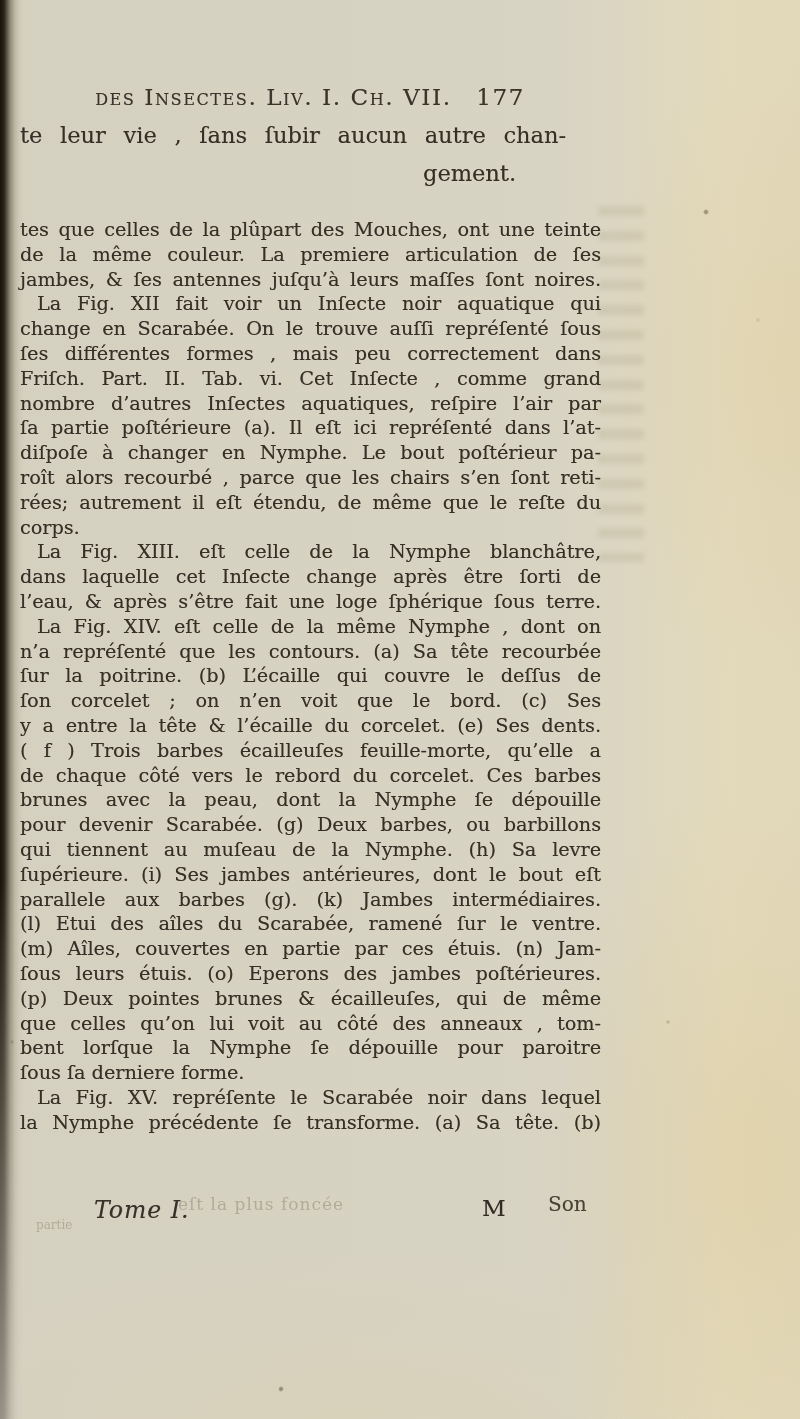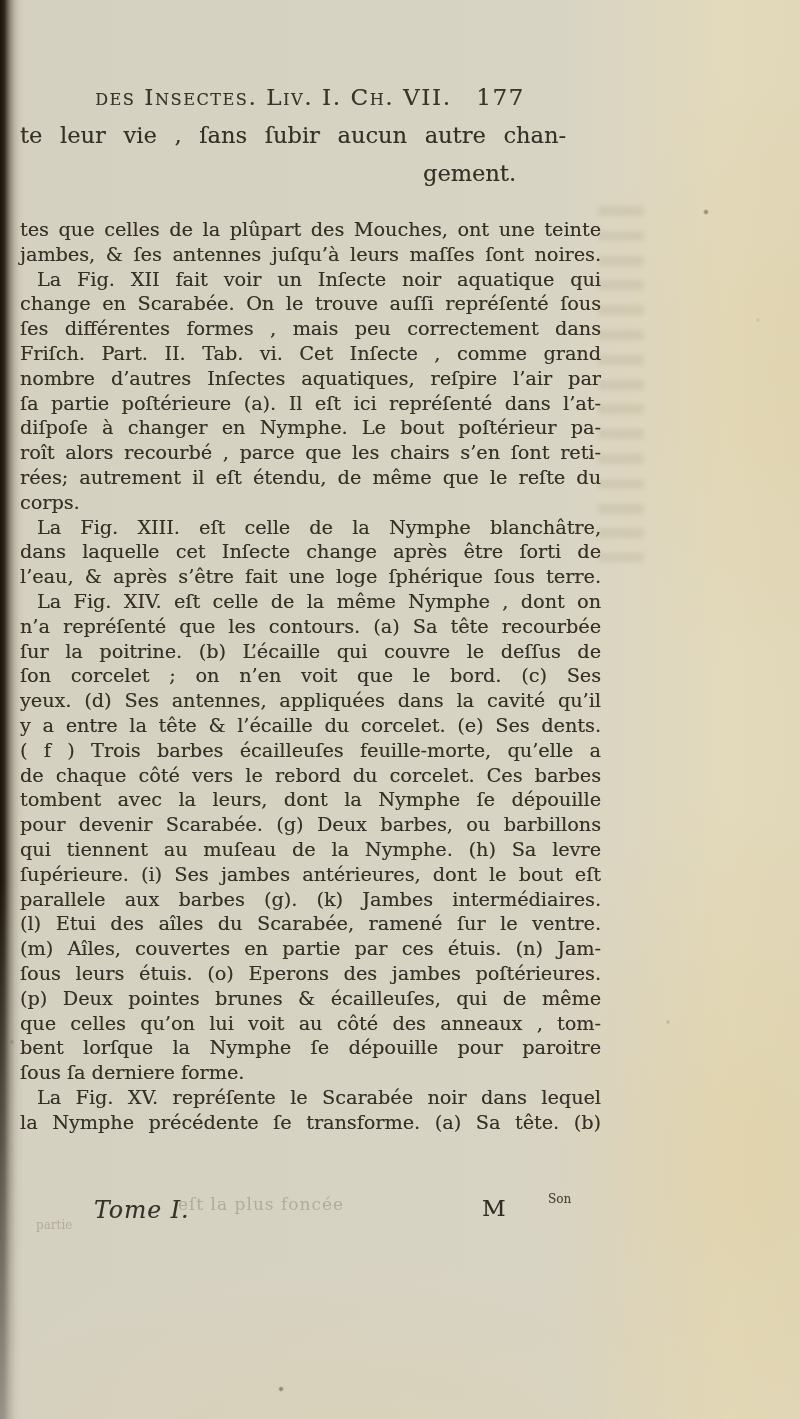--- a/index.html
+++ b/index.html
@@ -71,21 +71,21 @@
     color: #38someone312a; color: #38312a;
     text-shadow: 0.3px 0.3px 0.6px rgba(46,39,29,0.4);
   }
   .footer-signature {
     position: absolute; left: 482px; top: 1195px;
     font-size: 23px; color: #332c23;
     text-shadow: 0.3px 0.3px 0.6px rgba(46,39,29,0.4);
   }
   .footer-catchword {
     position: absolute; left: 548px; top: 1192px;
-    font-size: 12px; color: #4a4234;
+    font-size: 20px; color: #4a4234;
     text-shadow: 0.3px 0.3px 0.5px rgba(60,50,36,0.35);
   }
   
   .ghost { position: absolute; color: rgba(128,117,92,0.42); filter: blur(0.7px); }
   .ghost-line { left: 178px; top: 1194px; font-size: 17px; letter-spacing: 1px; width: 290px; }
   .ghost-word { left: 36px; top: 1218px; font-size: 12px; }
   .ghost-col {
     position: absolute; left: 598px; top: 206px; width: 46px; height: 356px;
     background: repeating-linear-gradient(180deg,
       rgba(140,128,102,0.14) 0px, rgba(140,128,102,0.14) 10px,
@@ -102,43 +102,43 @@
 
   <div class="running-header">des Insectes. Liv. I. Ch. VII. 177</div>
 
   <div class="carryover-line">te leur vie , ſans ſubir aucun autre chan-</div>
   <div class="carryover-end">gement.</div>
 
   <div class="ghost ghost-col"></div>
 
   <div class="body-block" id="body-lines">
       <div class="line">tes que celles de la plûpart des Mouches, ont une teinte</div>
+      <div class="line">de la même couleur. La premiere articulation de ſes</div>
       <div class="line">jambes, &amp; ſes antennes juſqu’à leurs maſſes ſont noires.</div>
       <div class="line indent">La Fig. XII fait voir un Inſecte noir aquatique qui</div>
       <div class="line">change en Scarabée. On le trouve auſſi repréſenté ſous</div>
       <div class="line">ſes différentes formes , mais peu correctement dans</div>
       <div class="line">Friſch. Part. II. Tab. vi. Cet Inſecte , comme grand</div>
       <div class="line">nombre d’autres Inſectes aquatiques, reſpire l’air par</div>
       <div class="line">ſa partie poſtérieure (a). Il eſt ici repréſenté dans l’at-</div>
       <div class="line">diſpoſe à changer en Nymphe. Le bout poſtérieur pa-</div>
       <div class="line">roît alors recourbé , parce que les chairs s’en ſont reti-</div>
       <div class="line">rées; autrement il eſt étendu, de même que le reſte du</div>
       <div class="line flush">corps.</div>
       <div class="line indent">La Fig. XIII. eſt celle de la Nymphe blanchâtre,</div>
       <div class="line">dans laquelle cet Inſecte change après être ſorti de</div>
       <div class="line">l’eau, &amp; après s’être fait une loge ſphérique ſous terre.</div>
       <div class="line indent">La Fig. XIV. eſt celle de la même Nymphe , dont on</div>
       <div class="line">n’a repréſenté que les contours. (a) Sa tête recourbée</div>
       <div class="line">ſur la poitrine. (b) L’écaille qui couvre le deſſus de</div>
       <div class="line">ſon corcelet ; on n’en voit que le bord. (c) Ses</div>
-      <div class="line">yeux. (d) Ses antennes, appliquées dans la cavité qu’il</div>
       <div class="line">y a entre la tête &amp; l’écaille du corcelet. (e) Ses dents.</div>
       <div class="line">( f ) Trois barbes écailleuſes feuille-morte, qu’elle a</div>
       <div class="line">de chaque côté vers le rebord du corcelet. Ces barbes</div>
-      <div class="line">tombent avec la leurs, dont la Nymphe ſe dépouille</div>
+      <div class="line">brunes avec la peau, dont la Nymphe ſe dépouille</div>
       <div class="line">pour devenir Scarabée. (g) Deux barbes, ou barbillons</div>
       <div class="line">qui tiennent au muſeau de la Nymphe. (h) Sa levre</div>
       <div class="line">ſupérieure. (i) Ses jambes antérieures, dont le bout eſt</div>
       <div class="line">parallele aux barbes (g). (k) Jambes intermédiaires.</div>
       <div class="line">(l) Etui des aîles du Scarabée, ramené ſur le ventre.</div>
       <div class="line">(m) Aîles, couvertes en partie par ces étuis. (n) Jam-</div>
       <div class="line">ſous leurs étuis. (o) Eperons des jambes poſtérieures.</div>
       <div class="line">(p) Deux pointes brunes &amp; écailleuſes, qui de même</div>
       <div class="line">que celles qu’on lui voit au côté des anneaux , tom-</div>
       <div class="line">bent lorſque la Nymphe ſe dépouille pour paroitre</div>

